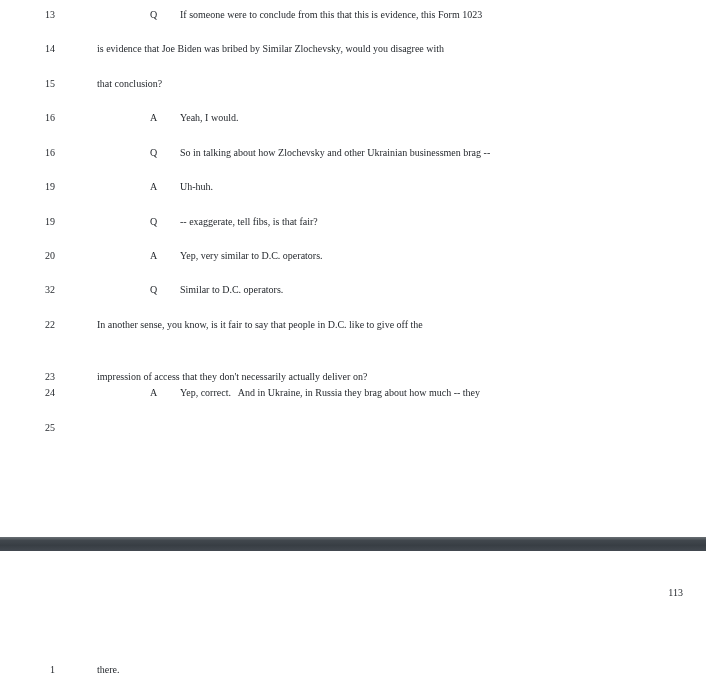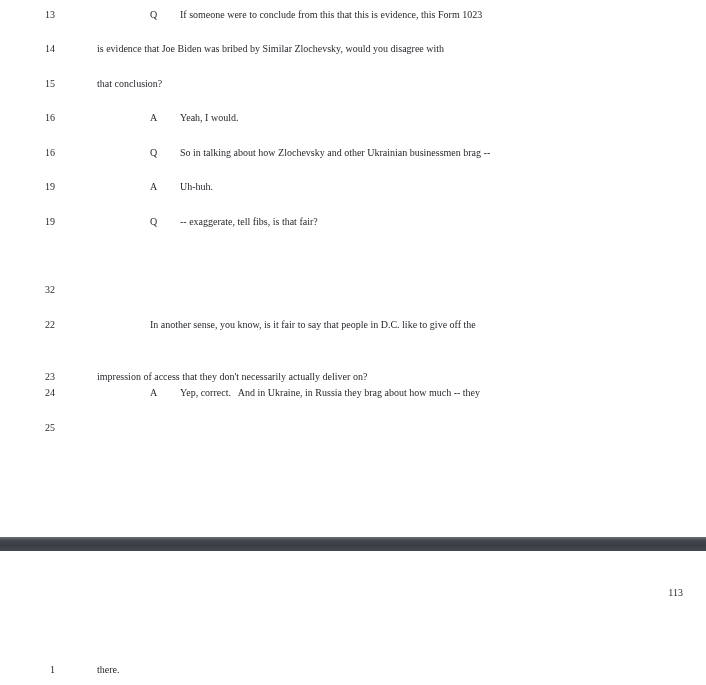--- a/index.html
+++ b/index.html
@@ -35,21 +35,20 @@
     white-space: pre;
   }
   .speaker {
     display: inline-block;
     margin-left: 53px;
     width: 30px;
     white-space: pre;
   }
   .indent {
     display: inline-block;
-    margin-left: 53px;
     white-space: pre;
   }
   .page-break-bar {
     position: absolute;
     left: 0;
     top: 537px;
     width: 706px;
     height: 14px;
     background: linear-gradient(180deg, #6a7075 0%, #41474d 25%, #383e44 60%, #434950 100%);
   }
@@ -94,23 +93,28 @@
   <div class="line" style="top:178px">
     <span class="num">19</span>
     <span class="content"><span class="speaker">A</span><span>Uh-huh.</span></span>
   </div>
 
   <div class="line" style="top:213px">
     <span class="num">19</span>
     <span class="content"><span class="speaker">Q</span><span>-- exaggerate, tell fibs, is that fair?</span></span>
   </div>
 
+  <div class="line" style="top:247px">
+    <span class="num">20</span>
+    <span class="content"><span class="speaker">A</span><span>Yep, very similar to D.C. operators.</span></span>
+  </div>
 
   <div class="line" style="top:281px">
     <span class="num">32</span>
+    <span class="content"><span class="speaker">Q</span><span>Similar to D.C. operators.</span></span>
   </div>
 
   <div class="line" style="top:316px">
     <span class="num">22</span>
     <span class="content"><span class="indent">In another sense, you know, is it fair to say that people in D.C. like to give off the</span></span>
   </div>
 
   <div class="line" style="top:368px">
     <span class="num">23</span>
     <span class="content"><span>impression of access that they don't necessarily actually deliver on?</span></span>

